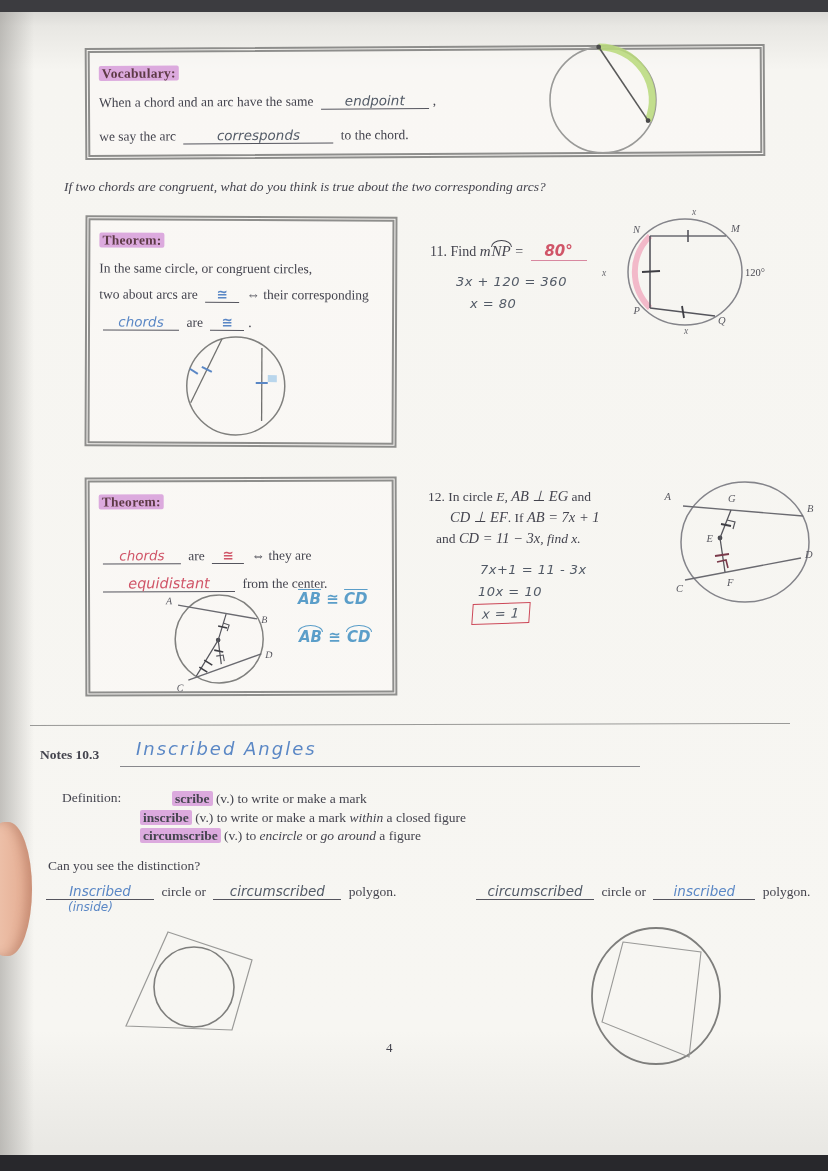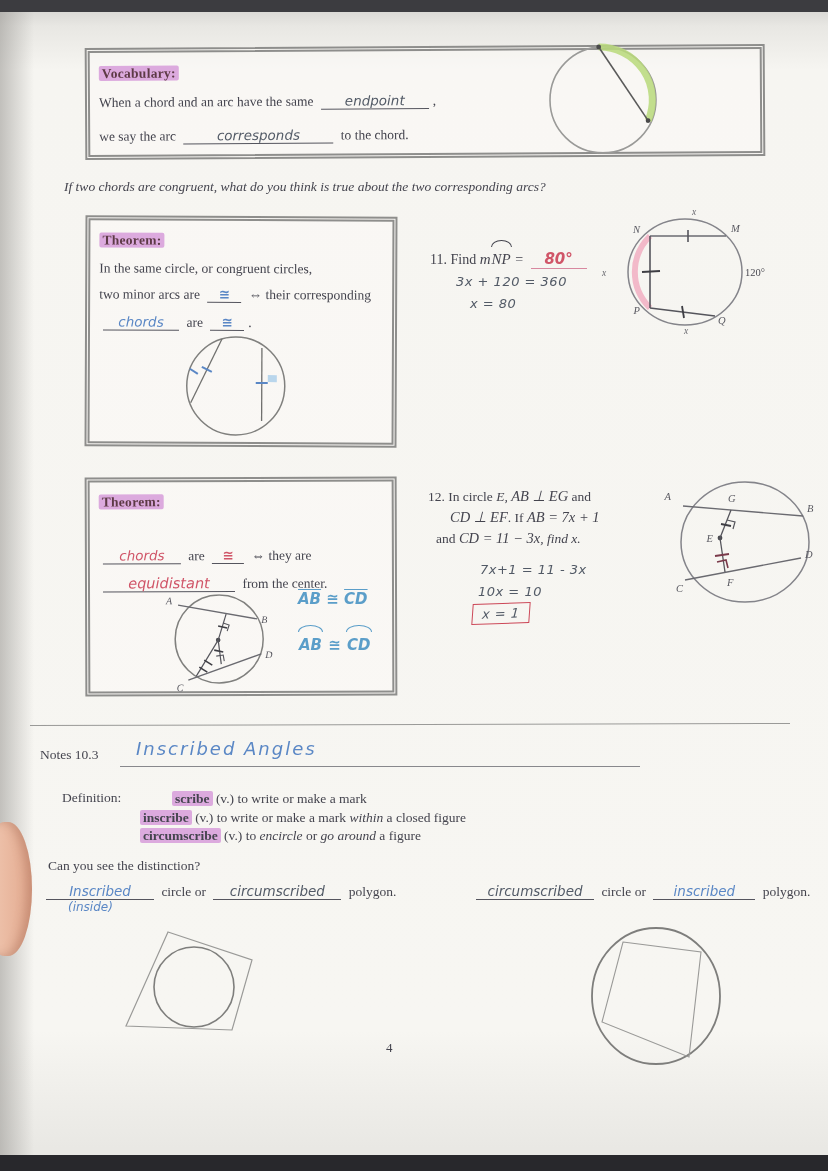--- a/index.html
+++ b/index.html
@@ -24,21 +24,21 @@
   .wbox { position:absolute; border:5px double #8e8e8c; background:rgba(252,251,248,.45); }
   .hw { font-family:"DejaVu Sans", sans-serif; font-style:italic; font-size:13.5px; }
   .hw-blue { color:#5a87c5; }
   .hw-teal { color:#5b9ec9; font-weight:bold; }
   .hw-red  { color:#d05568; }
   .hw-dark { color:#525a66; }
   .blank { display:inline-block; border-bottom:1px solid #55555e; text-align:center;
            vertical-align:baseline; line-height:1.05; margin:0 4px; }
   .blank-red { border-bottom-color:#d888a0; }
   .overbar { text-decoration:overline; }
-  .overarc { position:relative; display:inline-block; padding:8px 1px; }
+  .overarc { position:relative; display:inline-block; padding:0 1px; }
   .overarc::before { content:""; position:absolute; left:0; right:0; top:-3px; height:6px;
                      border:1.4px solid currentColor; border-bottom:none;
                      border-radius:100% 100% 0 0 / 200% 200% 0 0; }
   .ansbox { display:inline-block; border:1.6px solid #cc4858; padding:0 9px 1px 9px;
             transform:rotate(-2deg) skewX(-6deg); }
   .divider { position:absolute; left:30px; top:724px; width:760px; height:0;
              border-top:1px solid #9a9a98; transform:rotate(-.15deg); }
   svg text { font-family:"Liberation Serif", serif; }
   .work { font-size:13px; letter-spacing:.5px; }
 </style>
@@ -72,21 +72,21 @@
   </div>
 
   <div class="abs print italic" style="left:64px; top:179px; width:660px;">If two chords are congruent, what do you think is true about the two corresponding arcs?</div>
 
   <div class="wbox" style="left:85px; top:216px; width:312px; height:231px; transform:rotate(.25deg);">
     <div class="abs" style="left:9px; top:10px;">
       <span class="hl boxhead">Theorem:</span>
     </div>
     <div class="abs print" style="left:9px; top:40px; white-space:nowrap;">In the same circle, or congruent circles,</div>
     <div class="abs print" style="left:9px; top:66px; white-space:nowrap;">
-      <span>two minor arcs are</span>
+      <span>two about arcs are</span>
       <span class="blank" style="min-width:34px;"><span class="hw hw-blue" style="font-weight:bold;">≅</span></span>
       <span>⇔ their corresponding</span>
     </div>
     <div class="abs print" style="left:9px; top:94px; white-space:nowrap;">
       <span class="blank" style="min-width:76px;"><span class="hw hw-blue">chords</span></span>
       <span>are</span>
       <span class="blank" style="min-width:34px;"><span class="hw hw-blue" style="font-weight:bold;">≅</span></span><span>.</span>
     </div>
     <svg class="abs" style="left:92px; top:110px;" width="112" height="112" viewBox="0 0 112 112">
       <circle cx="54" cy="55" r="49" fill="none" stroke="#80807e" stroke-width="1.5"></circle>
@@ -212,21 +212,21 @@
     <text x="152" y="44" font-size="10.5" font-style="italic" fill="#5a5a62">B</text>
     <text x="28" y="124" font-size="10.5" font-style="italic" fill="#5a5a62" text-anchor="end">C</text>
     <text x="150" y="90" font-size="10.5" font-style="italic" fill="#5a5a62">D</text>
     <text x="58" y="74" font-size="10.5" font-style="italic" fill="#5a5a62" text-anchor="end">E</text>
     <text x="73" y="34" font-size="10.5" font-style="italic" fill="#5a5a62">G</text>
     <text x="72" y="118" font-size="10.5" font-style="italic" fill="#5a5a62">F</text>
   </svg>
 
   <div class="divider"></div>
 
-  <div class="abs print" style="left:40px; top:747px; font-weight:normal; font-size:13.5px;">Notes 10.3</div>
+  <div class="abs print" style="left:40px; top:747px; font-weight:bold; font-size:13.5px;">Notes 10.3</div>
   <div class="abs" style="left:120px; top:766px; width:520px; border-bottom:1px solid #88888c;"></div>
   <div class="abs hw hw-blue" style="left:136px; top:738px; font-size:18px; letter-spacing:2px;">Inscribed Angles</div>
 
   <div class="abs print" style="left:62px; top:790px;">Definition:</div>
   <div class="abs print" style="left:140px; top:790px; line-height:18.5px; width:560px;">
     <div>
       <span class="hl" style="font-weight:bold;margin-left:32px;">scribe</span><span> (v.) to write or make a mark</span>
     </div>
     <div>
       <span class="hl" style="font-weight:bold;">inscribe</span><span> (v.) to write or make a mark </span><span class="italic">within</span><span> a closed figure</span>

